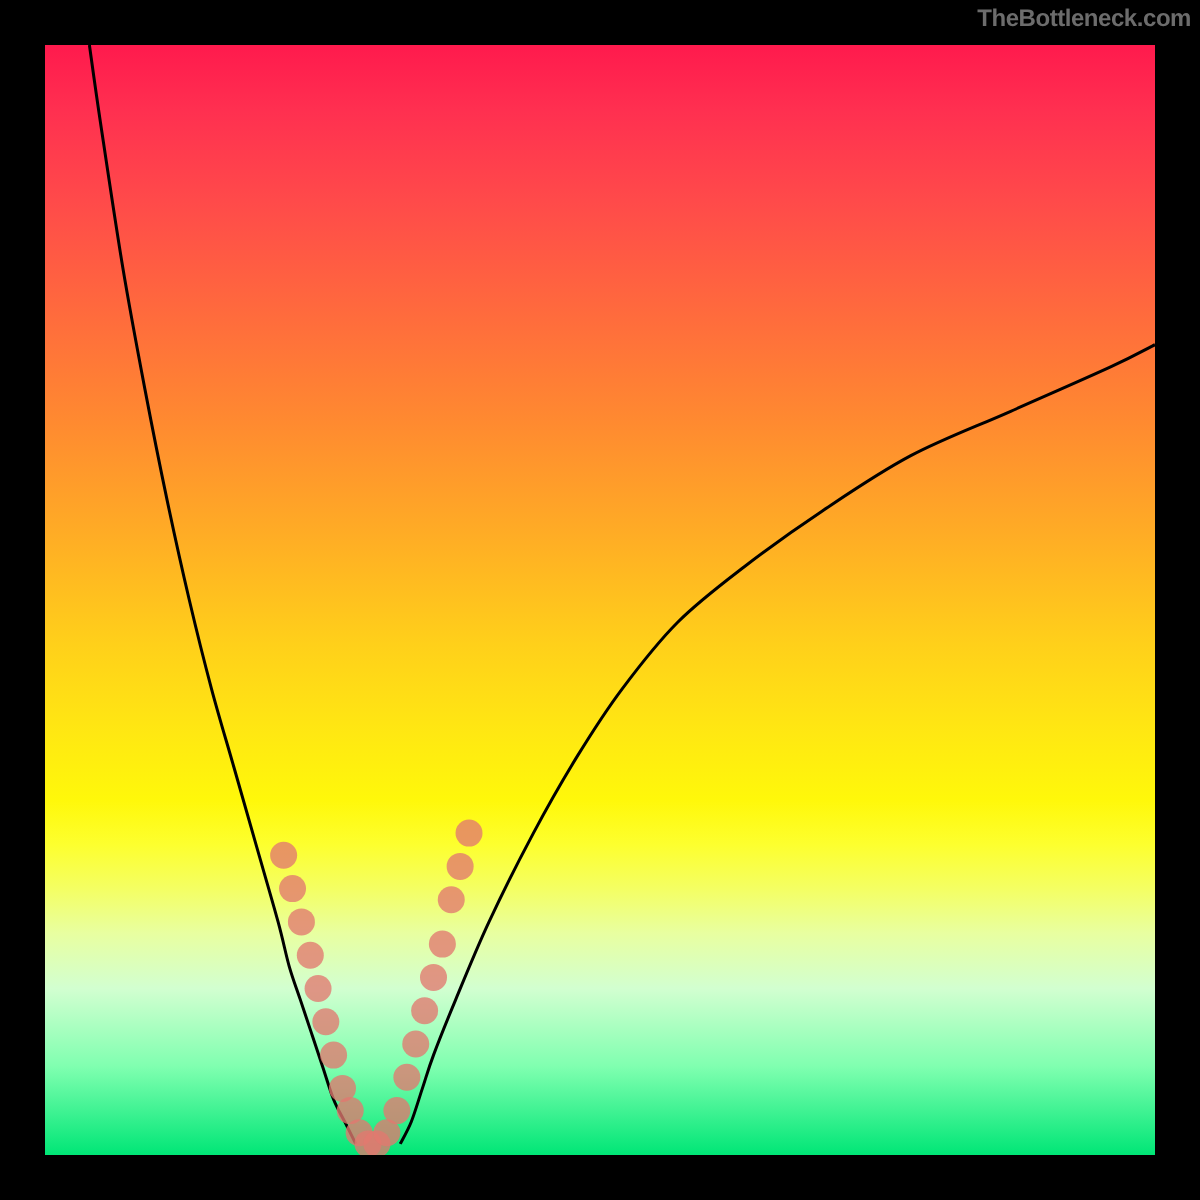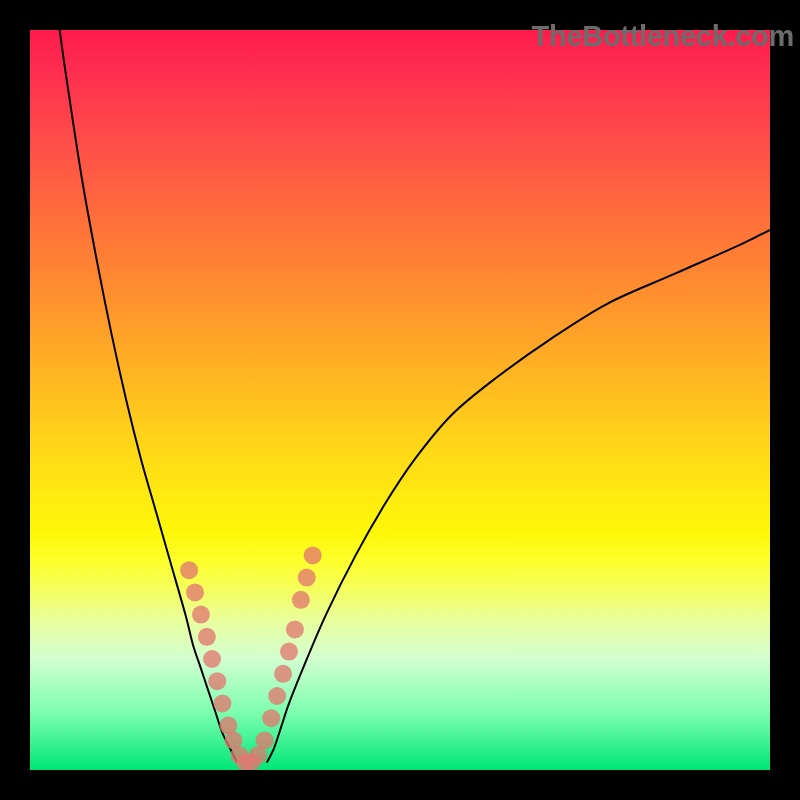--- a/index.html
+++ b/index.html
@@ -39,24 +39,24 @@
       #fdff2e 72%,
       #f4ff63 76%,
       #e8ffa0 80%,
       #d2ffd0 85%,
       #80ffb0 92%,
       #00e676 100%
     );
   }
   .watermark {
     position: absolute;
-    top: 20px;
+    top: 4px;
     right: 6px;
     color: #6c6c6c;
-    font-size: 29px;
+    font-size: 16px;
     font-weight: bold;
     letter-spacing: -0.3px;
     user-select: none;
   }
   svg.curve {
     position: absolute;
     inset: 0;
     width: 100%;
     height: 100%;
   }

